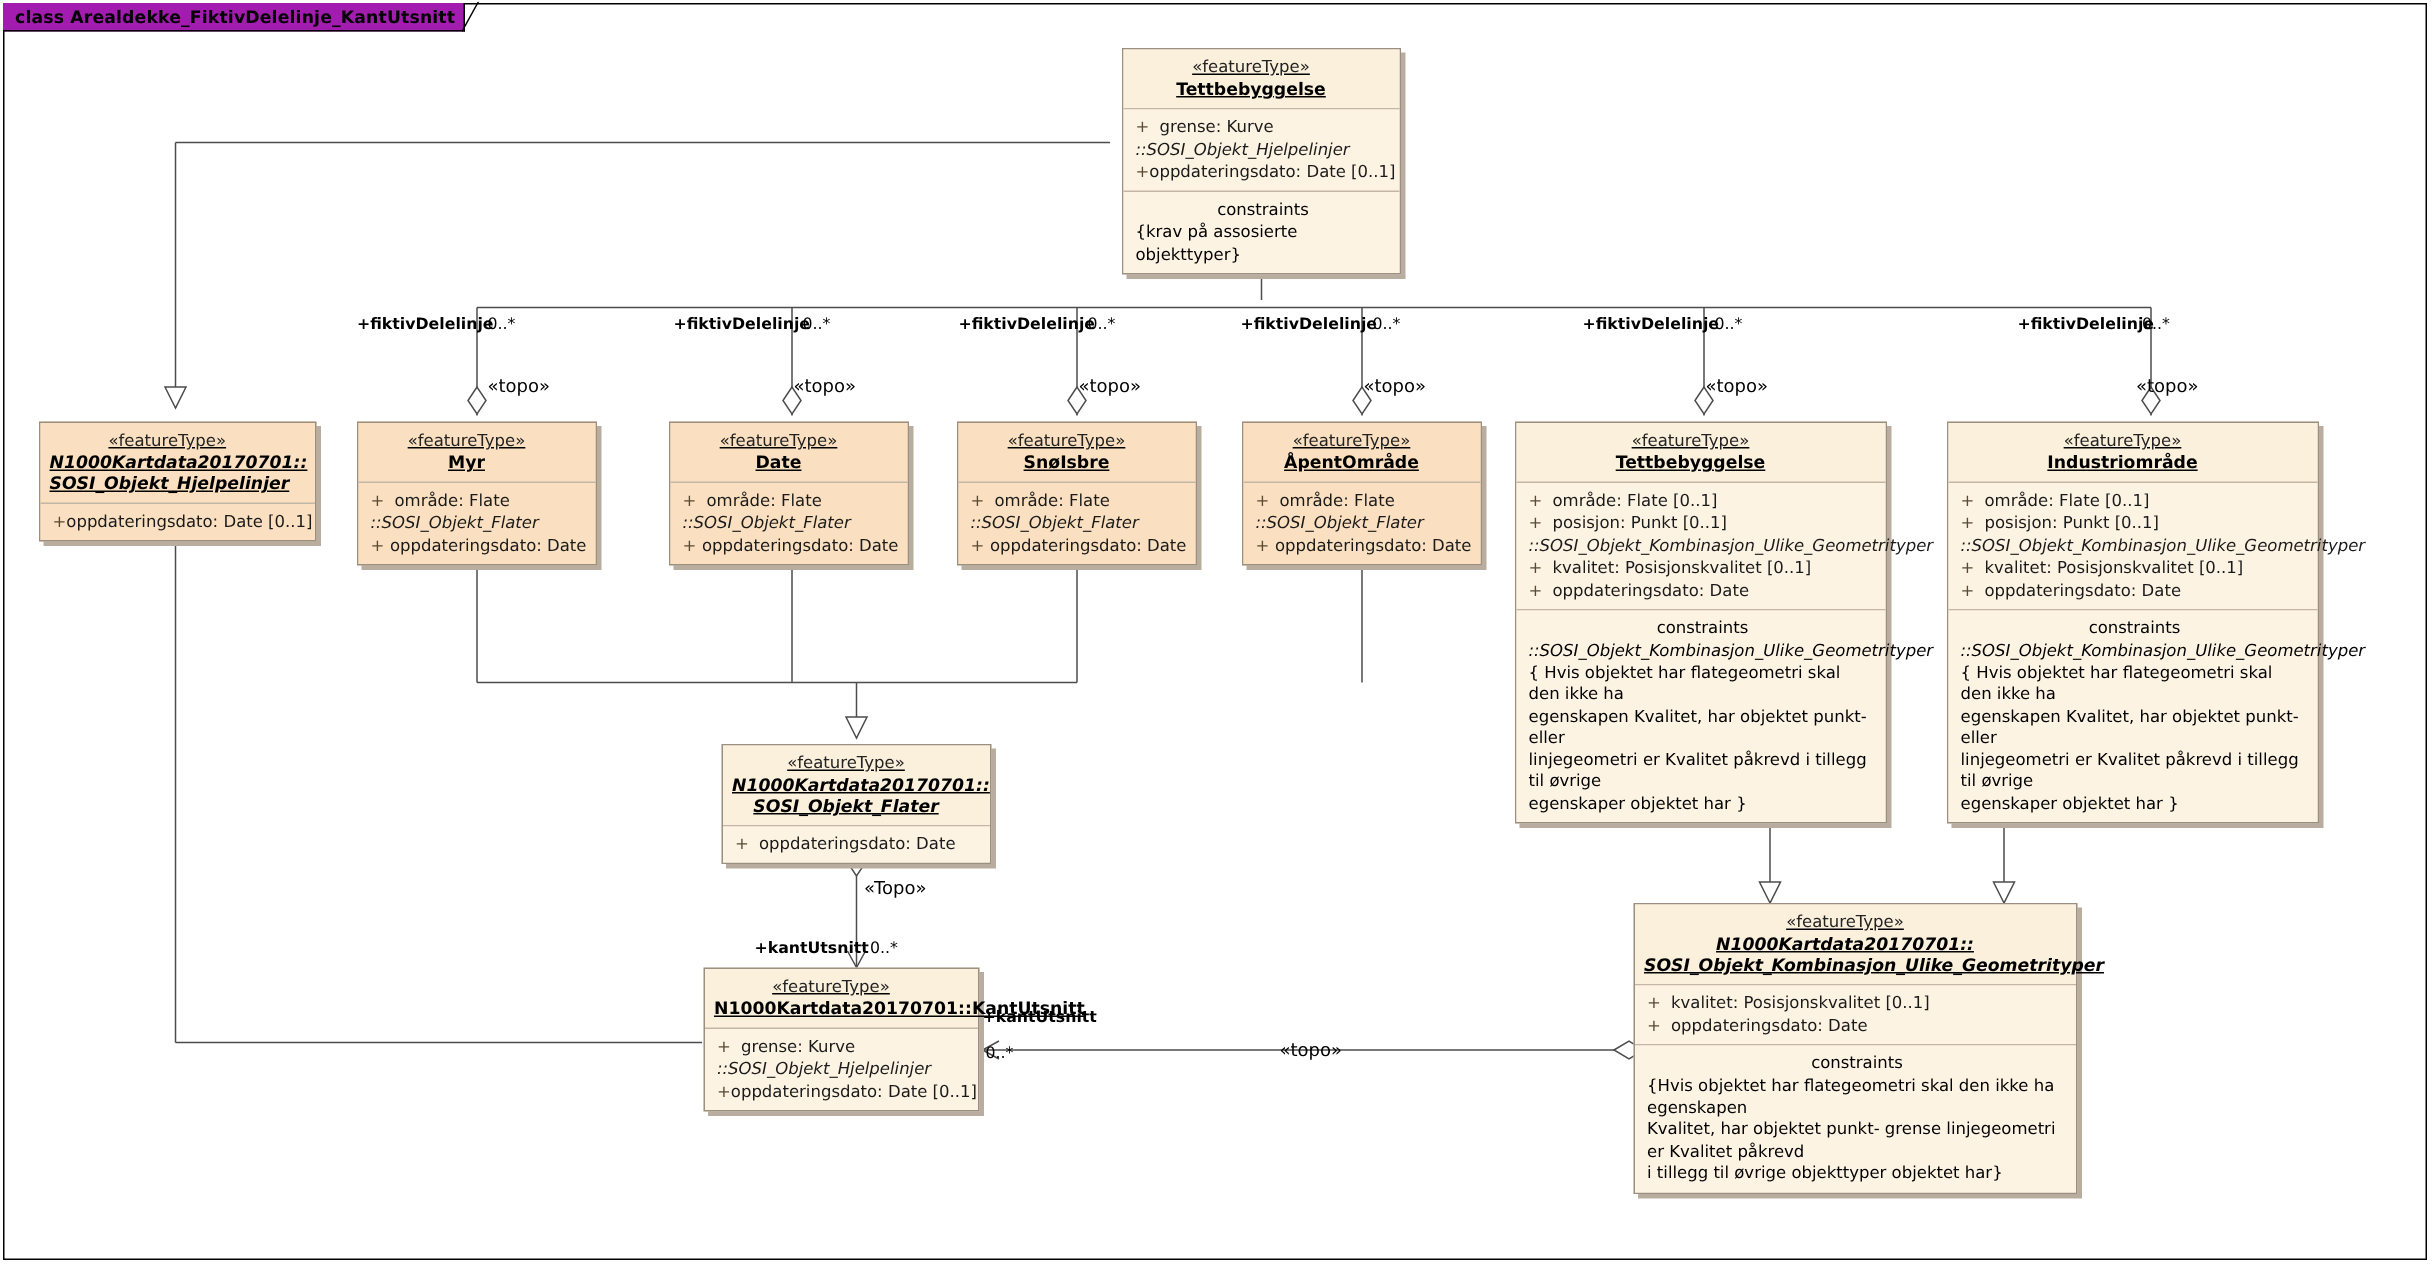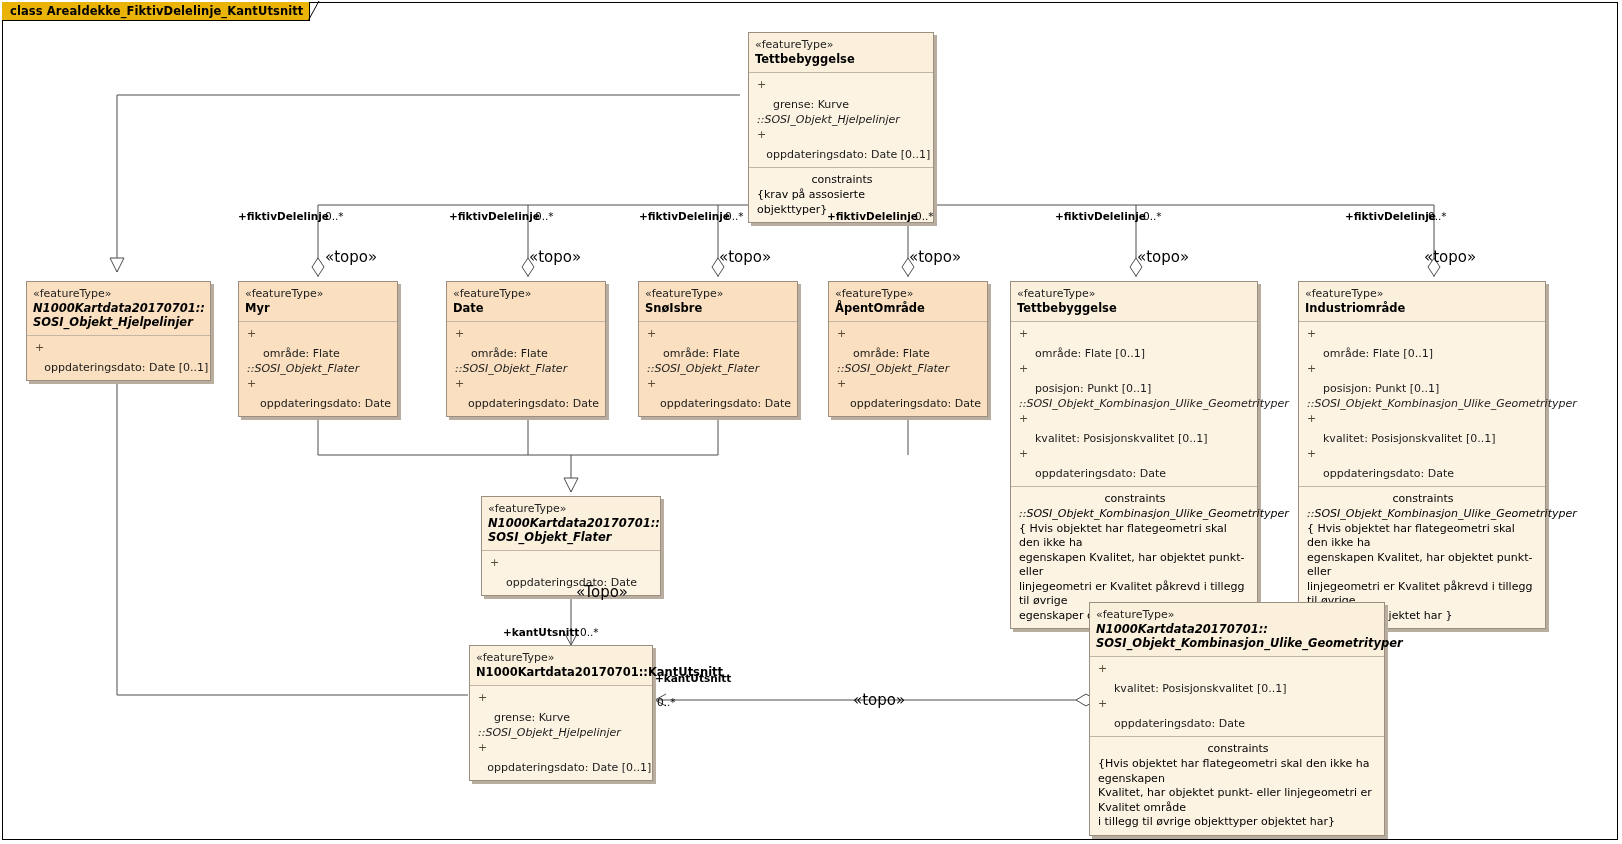--- a/index.html
+++ b/index.html
@@ -12,76 +12,78 @@
   svg.wires{position:absolute;left:0;top:0;width:1622px;height:844px;pointer-events:none;}
 
   
   .frame{
     position:absolute;left:2px;top:2px;width:1616px;height:838px;
     border:1px solid #000;box-sizing:border-box;background:transparent;
   }
   .title-tab{
     position:absolute;left:2px;top:2px;height:19px;
     border:1px solid #000;border-left:none;border-top:none;
-    background:#eab308;box-sizing:border-box;
+    background:#a21caf;box-sizing:border-box;
     display:flex;align-items:center;
     padding:0 6px 0 8px;
     font-size:11.5px;font-weight:bold;letter-spacing:0.1px;white-space:nowrap;
   }
   .title-tab .slant{
     position:absolute;right:-11px;top:-1px;width:12px;height:21px;overflow:hidden;
   }
 
   
   .cls{
     position:absolute;box-sizing:border-box;
     border:1px solid #9b8f82;
     background:#fdf3e3;
     box-shadow:3px 3px 0 0 #b9ada0;
     font-size:11px;
   }
   .cls .hdr{
     background:#fbf0dc;
     border-bottom:1px solid #c3b6a6;
+    text-align:center;
     padding:5px 20px 6px 6px;
     line-height:14px;
+    text-decoration:underline;
   }
   .cls.shade .hdr{background:#fae0c0;}
   .cls.shade{background:#fae0c0;}
   .cls.shade .sec{background:#fae0c0;}
   .stereo{font-size:11px;color:#222;}
   .cname{font-weight:bold;font-size:11.5px;color:#000;display:block;}
   .cname.ital{font-style:italic;}
   .cls .sec{
     padding:4px 6px 5px 8px;
     border-bottom:1px solid #c3b6a6;
     background:#fdf3e3;
   }
   .cls .sec:last-child{border-bottom:none;}
   .attr{
     line-height:15px;white-space:nowrap;
     display:flex;
   }
   .attr .vis{width:16px;display:inline-block;color:#5a4a33;}
-  .attr .txt{color:#1a1a1a;margin-top:20px;}
+  .attr .txt{color:#1a1a1a;}
   .inh{
     font-style:italic;line-height:15px;white-space:nowrap;color:#1a1a1a;
   }
   .ctitle{
     text-align:center;line-height:15px;margin-bottom:1px;
   }
   .ctext{line-height:14.5px;}
   .ctext .ital{font-style:italic;display:block;white-space:nowrap;}
 
   
   .lbl{
     position:absolute;font-size:10.5px;white-space:nowrap;color:#000;line-height:12px;
   }
   .lbl.role{font-weight:bold;}
-  .lbl.stereo-lbl{font-size:15px;}
+  .lbl.stereo-lbl{font-size:12px;}
 </style>
 </head>
 <body>
 
 <div id="canvas">
 
   <div class="frame"></div>
   <div class="title-tab">
     <span>class Arealdekke_FiktivDelelinje_KantUtsnitt</span>
     <span class="slant">
@@ -395,21 +397,21 @@
       </div>
       <div class="attr">
         <span class="vis">+</span>
         <span class="txt">oppdateringsdato: Date</span>
       </div>
     </div>
     <div class="sec" style="min-height:76px;">
       <div class="ctitle">constraints</div>
       <div class="ctext">
         <span>{Hvis objektet har flategeometri skal den ikke ha egenskapen</span><br>
-        <span>Kvalitet, har objektet punkt- eller linjegeometri er Kvalitet område</span><br>
+        <span>Kvalitet, har objektet punkt- grense linjegeometri er Kvalitet påkrevd</span><br>
         <span>i tillegg til øvrige objekttyper objektet har}</span>
       </div>
     </div>
   </div>
 
   <div class="lbl role" style="left:238px;top:210px;">+fiktivDelelinje</div>
   <div class="lbl" style="left:325px;top:210px;">0..*</div>
   <div class="lbl stereo-lbl" style="left:325px;top:251px;">«topo»</div>
 
   <div class="lbl role" style="left:449px;top:210px;">+fiktivDelelinje</div>

